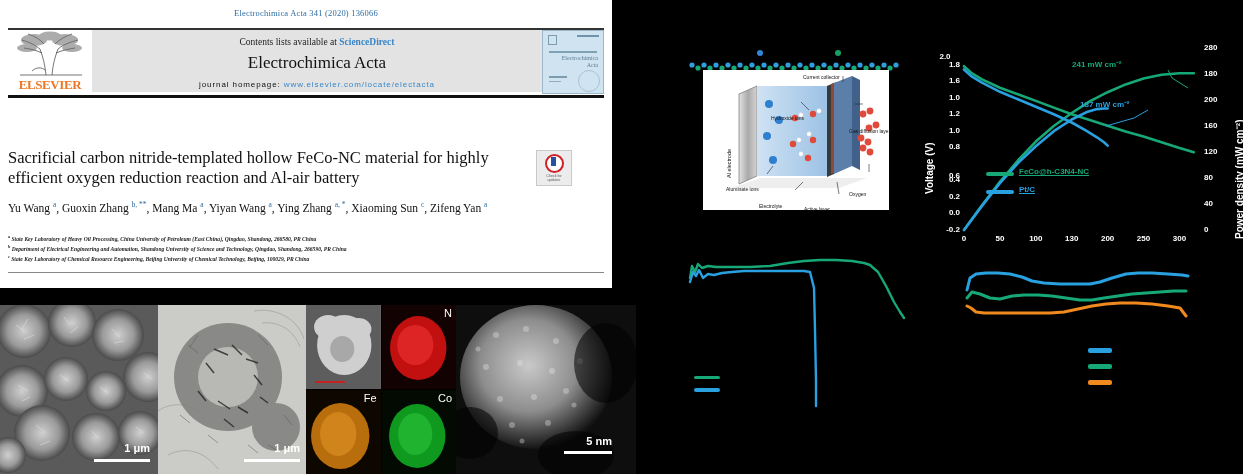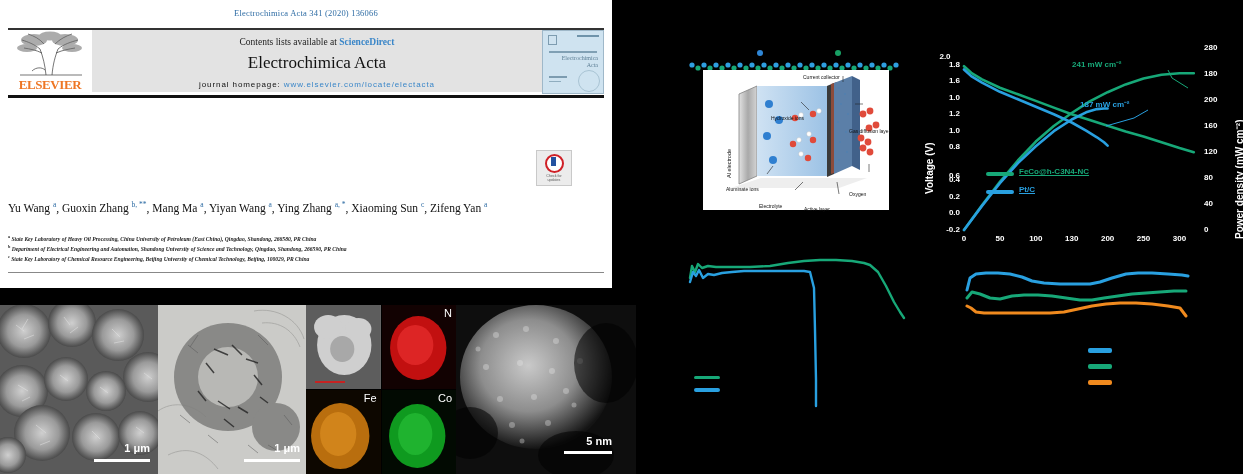--- a/index.html
+++ b/index.html
@@ -138,20 +138,24 @@
           <span>Acta</span>
         </div>
         <div class="cov-l2"></div>
         <div class="cov-l3"></div>
         <div class="cov-globe"></div>
       </div>
     </div>
 
     <div class="hrule-thick"></div>
 
+    <div class="title">
+      <span>Sacrificial carbon nitride-templated hollow FeCo-NC material for</span>
+      <span>highly efficient oxygen reduction reaction and Al-air battery</span>
+    </div>
 
     <div class="checkbox">
       <div class="cross-mark"></div>
       <div class="chk-txt">
         <span>Check for</span><br>
         <span>updates</span>
       </div>
     </div>
 
     <div class="authors" id="authors"><span>Yu Wang </span><span class="sup">a</span>, <span>Guoxin Zhang </span><span class="sup">b, **</span>, <span>Mang Ma </span><span class="sup">a</span>, <span>Yiyan Wang </span><span class="sup">a</span>, <span>Ying Zhang </span><span class="sup">a, *</span>, <span>Xiaoming Sun </span><span class="sup">c</span>, <span>Zifeng Yan </span><span class="sup">a</span></div>

